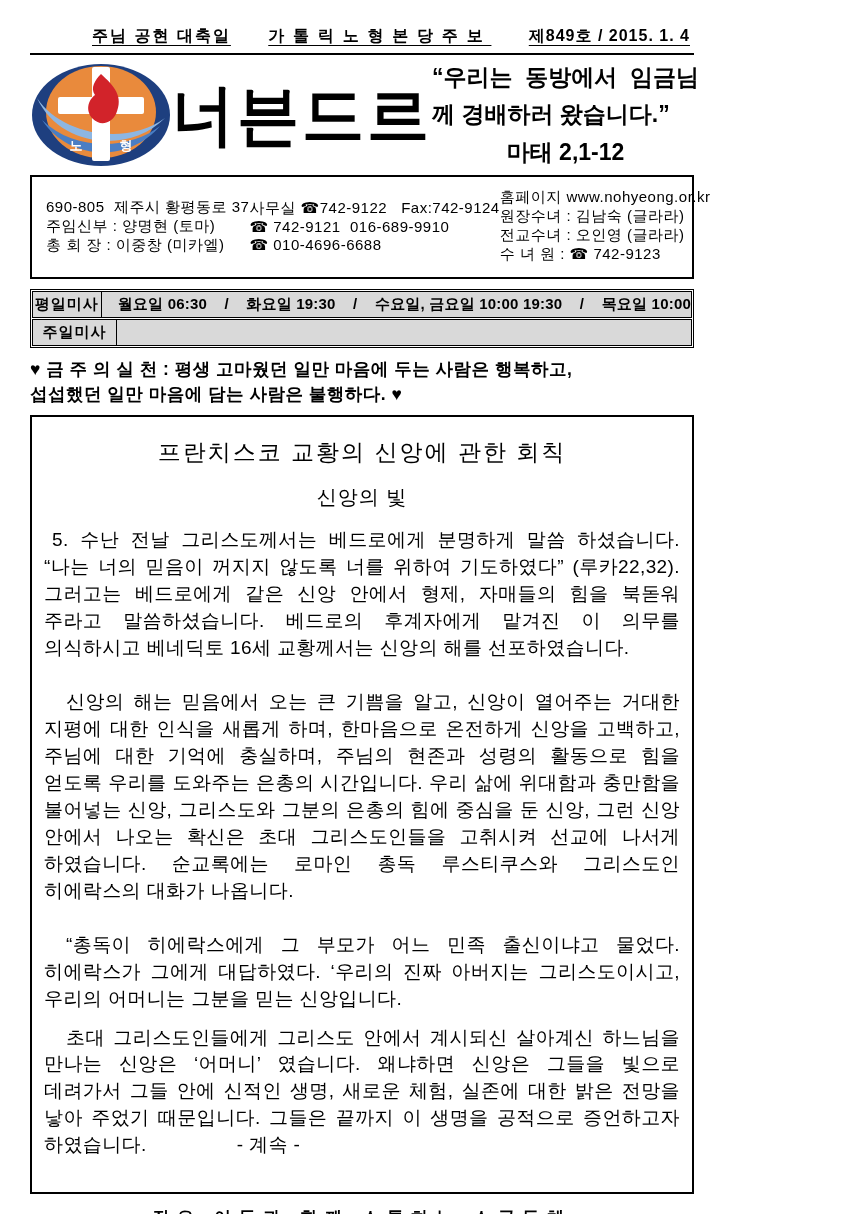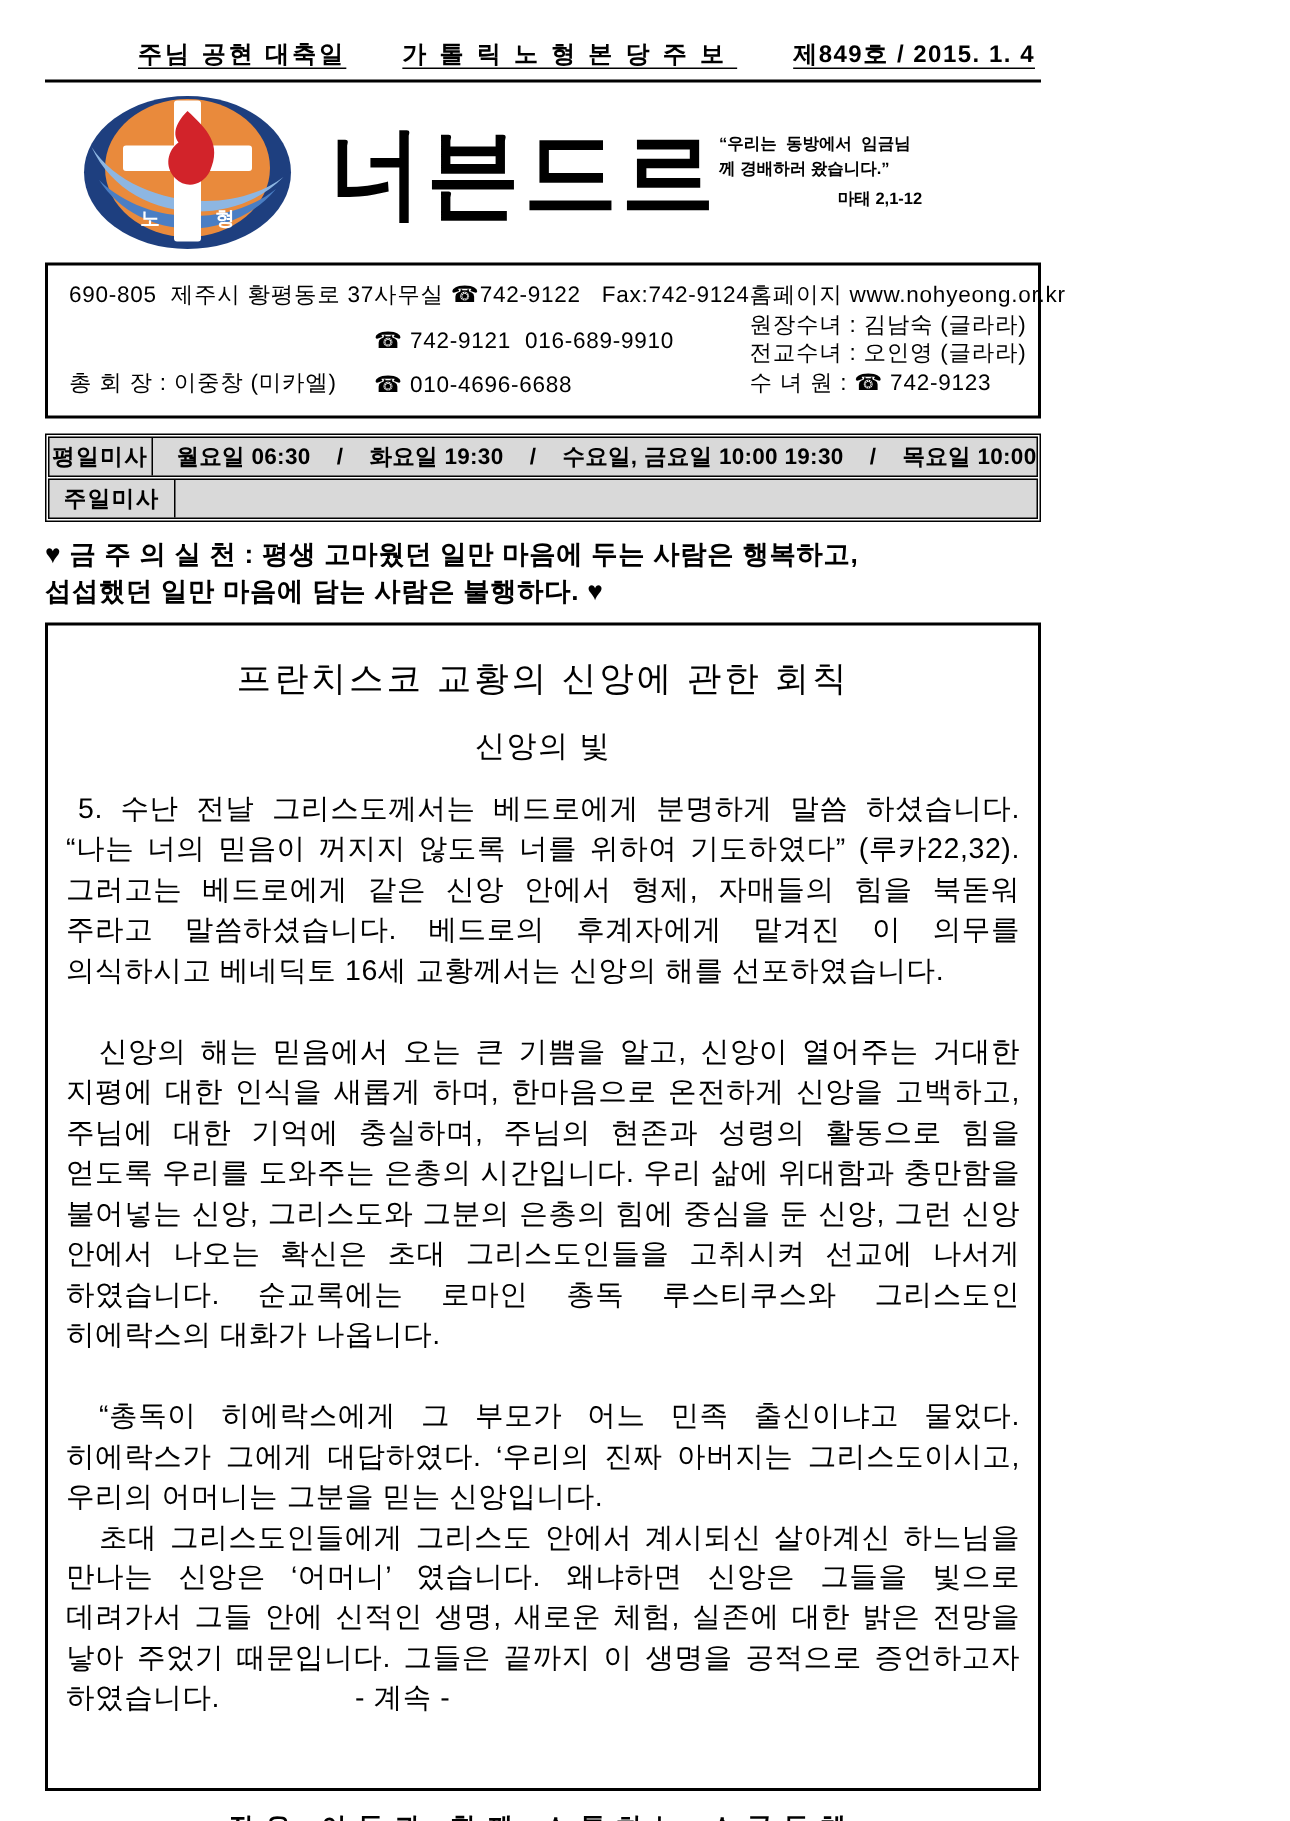--- a/index.html
+++ b/index.html
@@ -13,27 +13,27 @@
   .top-header .hdr { text-decoration:underline; text-underline-offset:4px; }
   .hdr-left { margin-left:62px; letter-spacing:2px; }
   .hdr-center { letter-spacing:0.55em; }
   .hdr-right { font-weight:bold; letter-spacing:1px; }
 
   
   .masthead { display:flex; align-items:center; height:116px; padding-top:4px; }
   .logo-wrap { width:240px; display:flex; justify-content:center; }
   .mast-title { flex:1; text-align:center; font-size:62px; font-weight:900;
     letter-spacing:3px; transform:scaleY(1.08); white-space:nowrap; }
-  .mast-quote { width:272px; font-weight:bold; font-size:11px; line-height:1.6; }
+  .mast-quote { width:272px; font-weight:bold; font-size:23px; line-height:1.6; }
   .mast-quote .q-line { white-space:pre; }
   .mast-quote .q-ref { text-align:center; font-weight:bold; margin-top:2px; }
 
   
   .info-box { border:2px solid #000; margin-top:4px; padding:10px 12px 12px 14px;
-    display:flex; font-size:15px; height:104px; }
+    display:flex; font-size:15px; height:104px;align-items:center; }
   .info-col { display:flex; flex-direction:column; justify-content:space-between; }
   .col-a { width:252px; } .col-b { width:278px; }
   .col-c { flex:1; justify-content:space-between; }
   .info-row { white-space:pre; letter-spacing:0.5px; }
 
   
   .mass-table { border:1px solid #000; margin-top:10px; background:#fff; padding:1px; }
   .mass-row { display:flex; background:#d9d9d9; border:1px solid #000; font-weight:bold;
     font-size:15px; align-items:center; }
   .mass-row + .mass-row { margin-top:1px; }
@@ -44,21 +44,21 @@
   
   .practice { margin-top:9px; text-align:left; font-weight:bold; font-size:17.5px;
     line-height:1.4; letter-spacing:0.5px; }
 
   
   .article-box { border:2px solid #000; margin-top:9px; min-height:779px;
     padding:20px 12px 10px 12px; }
   .article-title { text-align:center; font-size:23px; letter-spacing:2px; margin-bottom:16px; }
   .article-subtitle { text-align:center; font-size:20px; letter-spacing:1px; margin-bottom:16px; }
   .body-par { font-size:19px; line-height:1.42; text-align:justify;
-    letter-spacing:0.4px; word-break:keep-all; }
+    letter-spacing:0.4px; word-break:keep-all;margin-top:12px; }
   .ind1 { text-indent:8px; }
   .ind2 { text-indent:22px; }
   .gap { margin-top:27px; }
   .continued { margin-left:90px; white-space:nowrap; }
 
   
   .footer { text-align:center; font-weight:bold; font-size:17px;
     letter-spacing:0.45em; margin-top:12px; }
 </style>
 </head>
@@ -90,20 +90,21 @@
     <div class="mast-quote">
       <div class="q-line">“우리는  동방에서  임금님</div>
       <div class="q-line">께 경배하러 왔습니다.”</div>
       <div class="q-ref">마태 2,1-12</div>
     </div>
   </div>
 
   <div class="info-box">
     <div class="info-col col-a">
       <div class="info-row">690-805  제주시 황평동로 37</div>
+      <div class="info-row">주임신부 : 양명현 (토마)</div>
       <div class="info-row">총 회 장 : 이중창 (미카엘)</div>
     </div>
     <div class="info-col col-b">
       <div class="info-row">사무실 ☎742-9122   Fax:742-9124</div>
       <div class="info-row">☎ 742-9121  016-689-9910</div>
       <div class="info-row">☎ 010-4696-6688</div>
     </div>
     <div class="info-col col-c">
       <div class="info-row">홈페이지 www.nohyeong.or.kr</div>
       <div class="info-row">원장수녀 : 김남숙 (글라라)</div>

